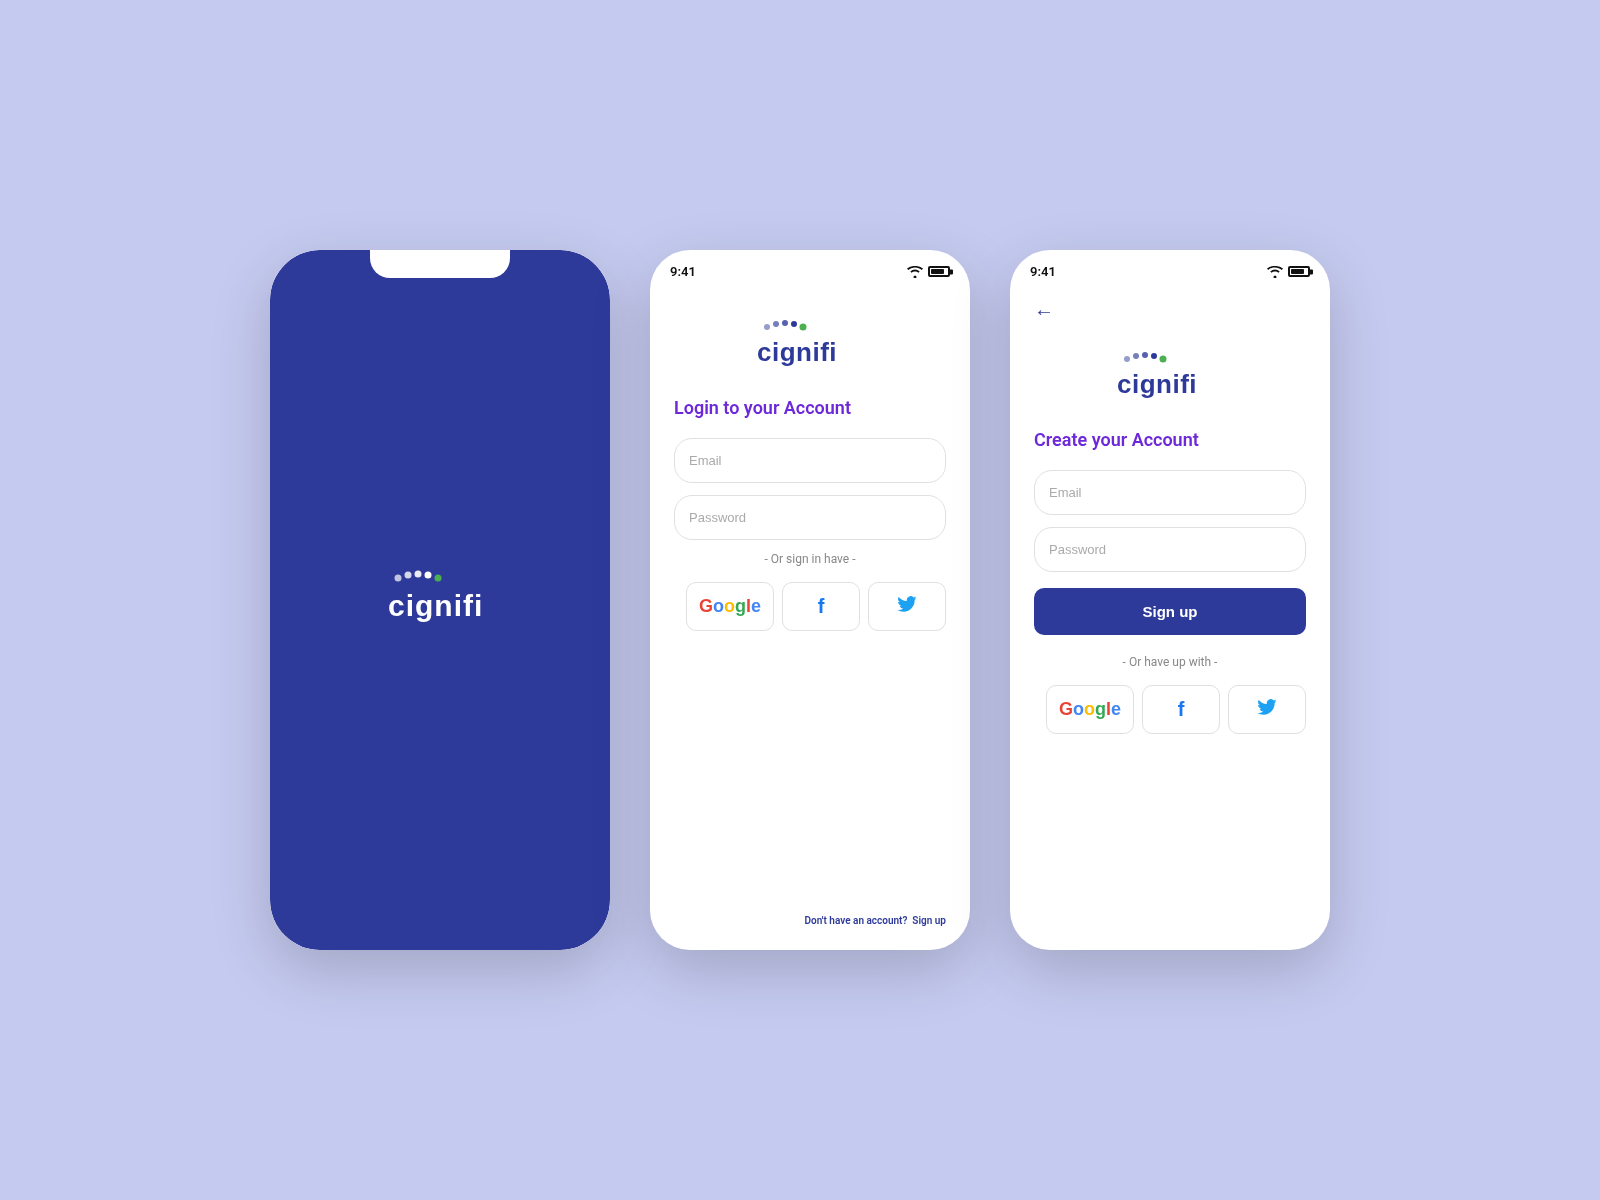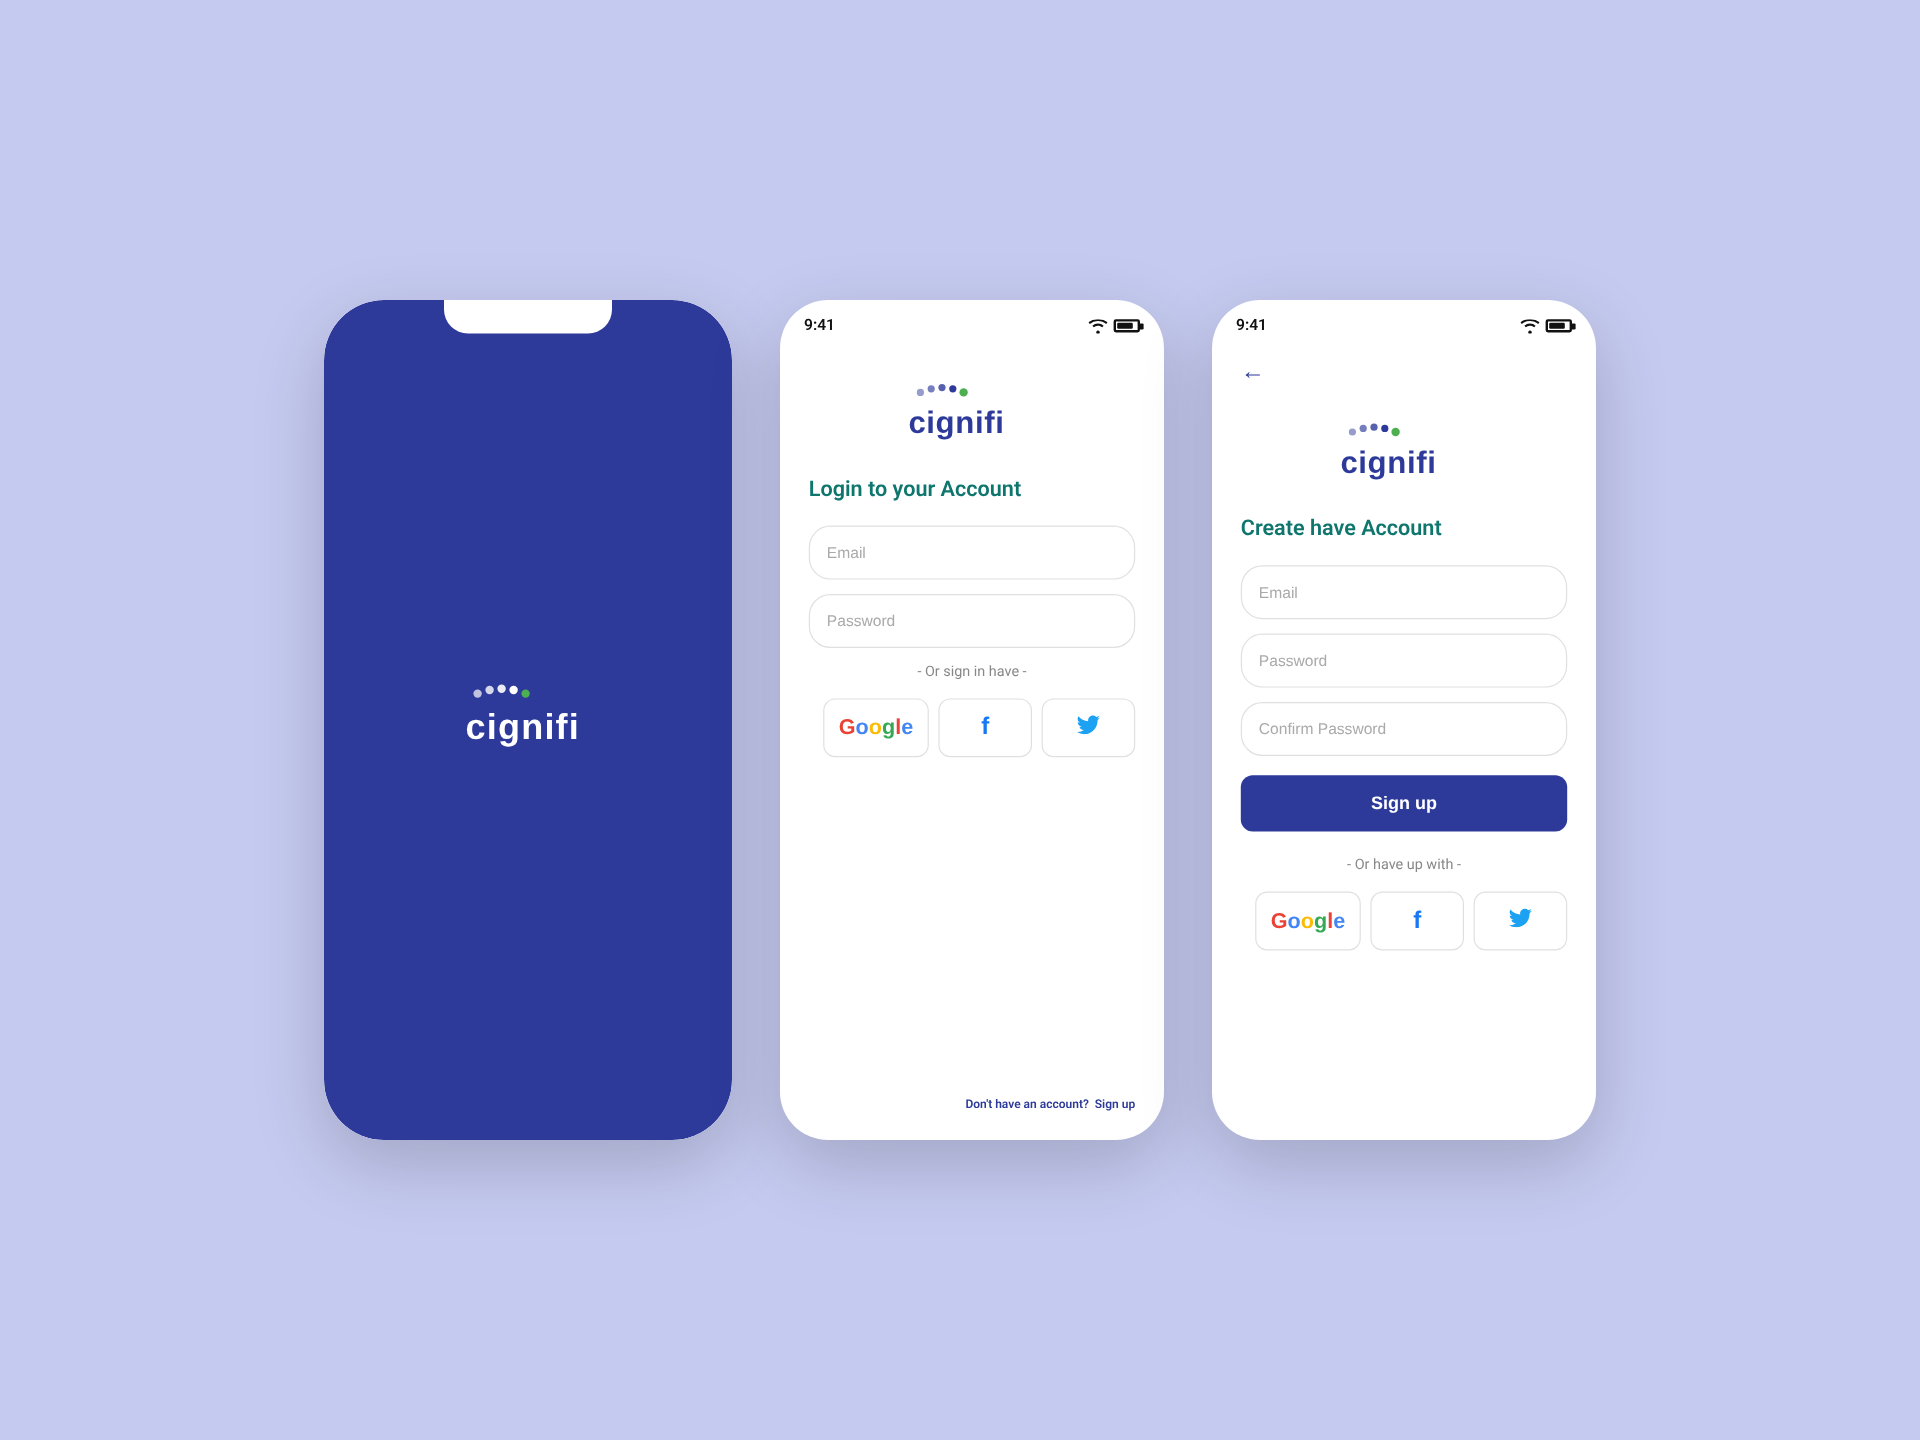--- a/index.html
+++ b/index.html
@@ -134,21 +134,21 @@
     .logo-container {
       display: flex;
       justify-content: center;
       margin: 20px 0 28px;
     }
 
     
     .form-title {
       font-size: 18px;
       font-weight: 600;
-      color: #0f766e;
+      color: #6d28d9;
       margin-bottom: 20px;
     }
 
     
     .input-field {
       width: 100%;
       padding: 14px 14px;
       border: 1.5px solid #e0e0e0;
       border-radius: 18px;
       font-size: 13px;
@@ -345,25 +345,24 @@
       <svg width="130" height="52" viewBox="0 0 130 52">
         <circle cx="22" cy="10" r="3" fill="#2d3a9a" opacity="0.5"></circle>
         <circle cx="31" cy="7" r="3" fill="#2d3a9a" opacity="0.65"></circle>
         <circle cx="40" cy="6" r="3" fill="#2d3a9a" opacity="0.8"></circle>
         <circle cx="49" cy="7" r="3" fill="#2d3a9a"></circle>
         <circle cx="58" cy="10" r="3.5" fill="#4CAF50"></circle>
         <text x="12" y="44" font-family="-apple-system, BlinkMacSystemFont, 'Segoe UI', sans-serif" font-size="26" font-weight="700" fill="#2d3a9a" letter-spacing="0.5">cignifi</text>
       </svg>
     </div>
 
-    <div class="form-title">Create have Account</div>
+    <div class="form-title">Create your Account</div>
 
     <input class="input-field" type="email" placeholder="Email" style="">
     <input class="input-field" type="password" placeholder="Password" style="">
-    <input class="input-field" type="password" placeholder="Confirm Password" style="">
 
     <button class="btn-primary">Sign up</button>
 
     <div class="or-divider">- Or have up with -</div>
 
     <div class="social-buttons">
       <button class="social-btn">
         <span style="font-size:18px; font-weight:800;">
           <span style="color:#EA4335">G</span><span style="color:#4285F4">o</span><span style="color:#FBBC05">o</span><span style="color:#34A853">g</span><span style="color:#EA4335">l</span><span style="color:#4285F4">e</span>
         </span>

